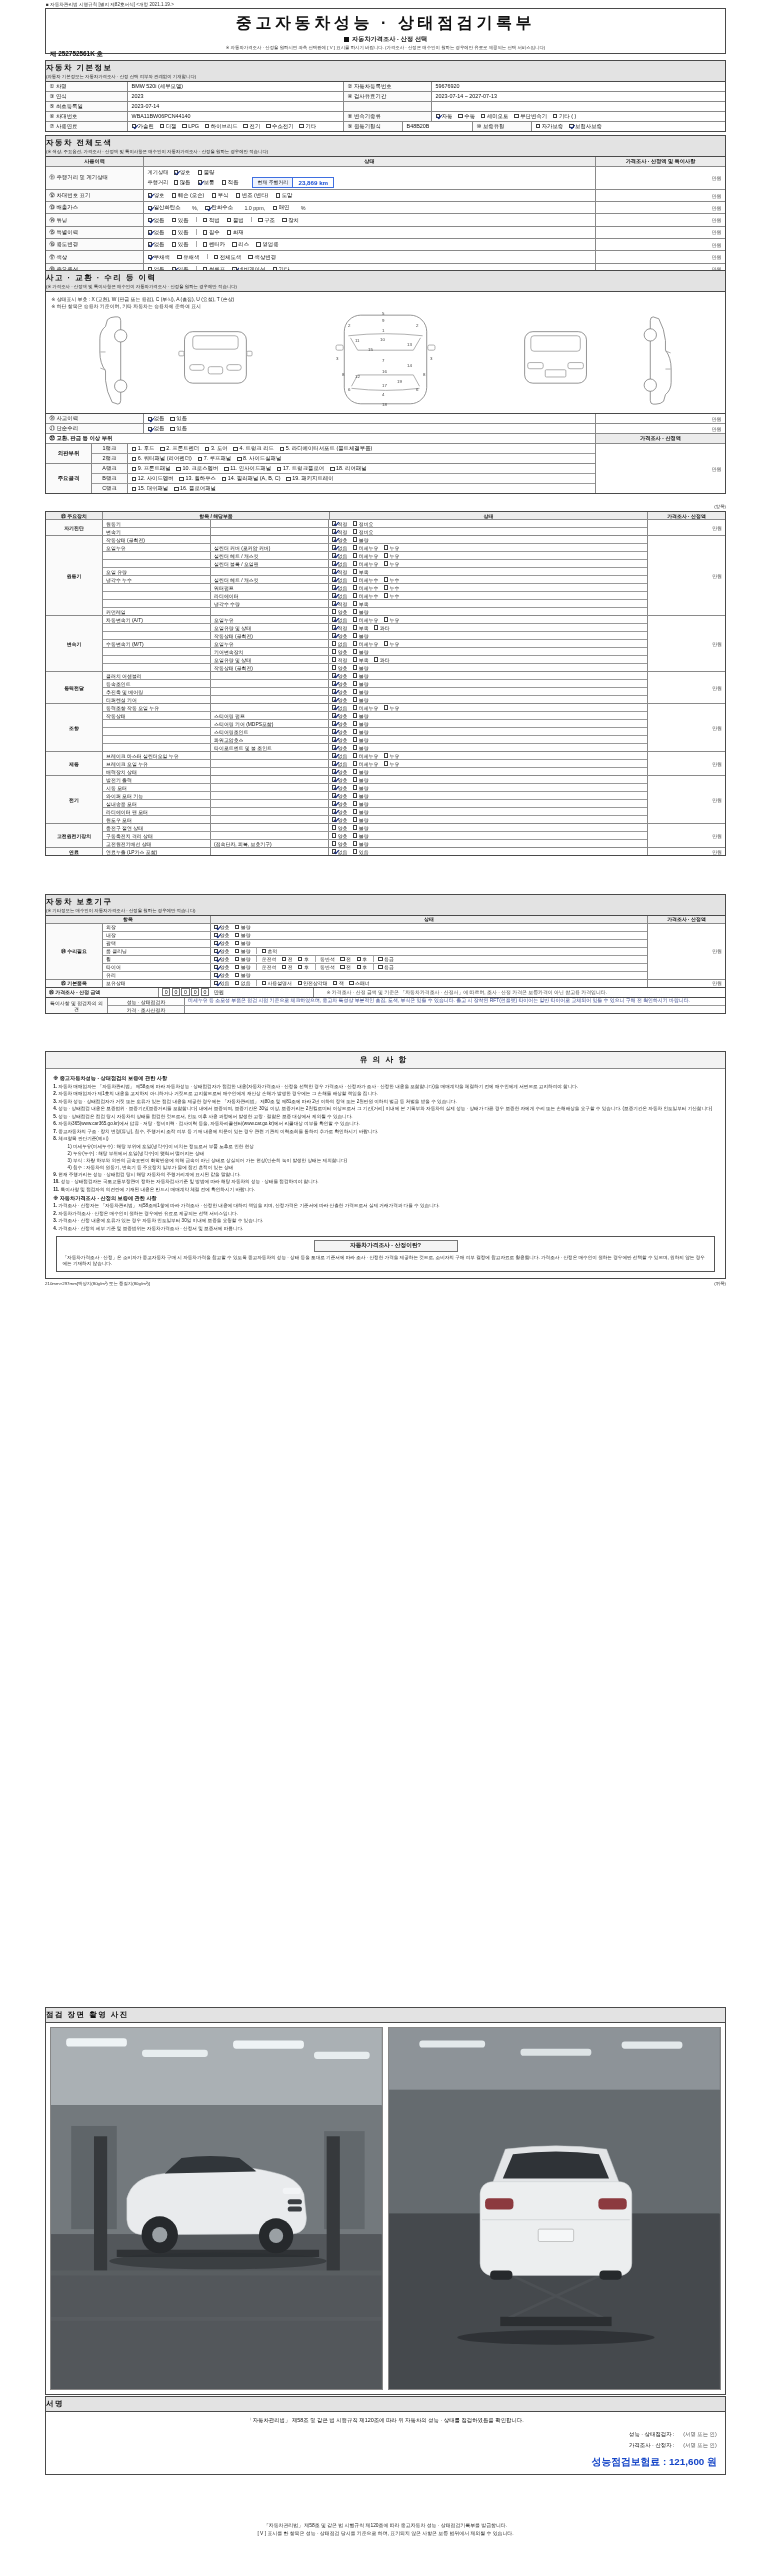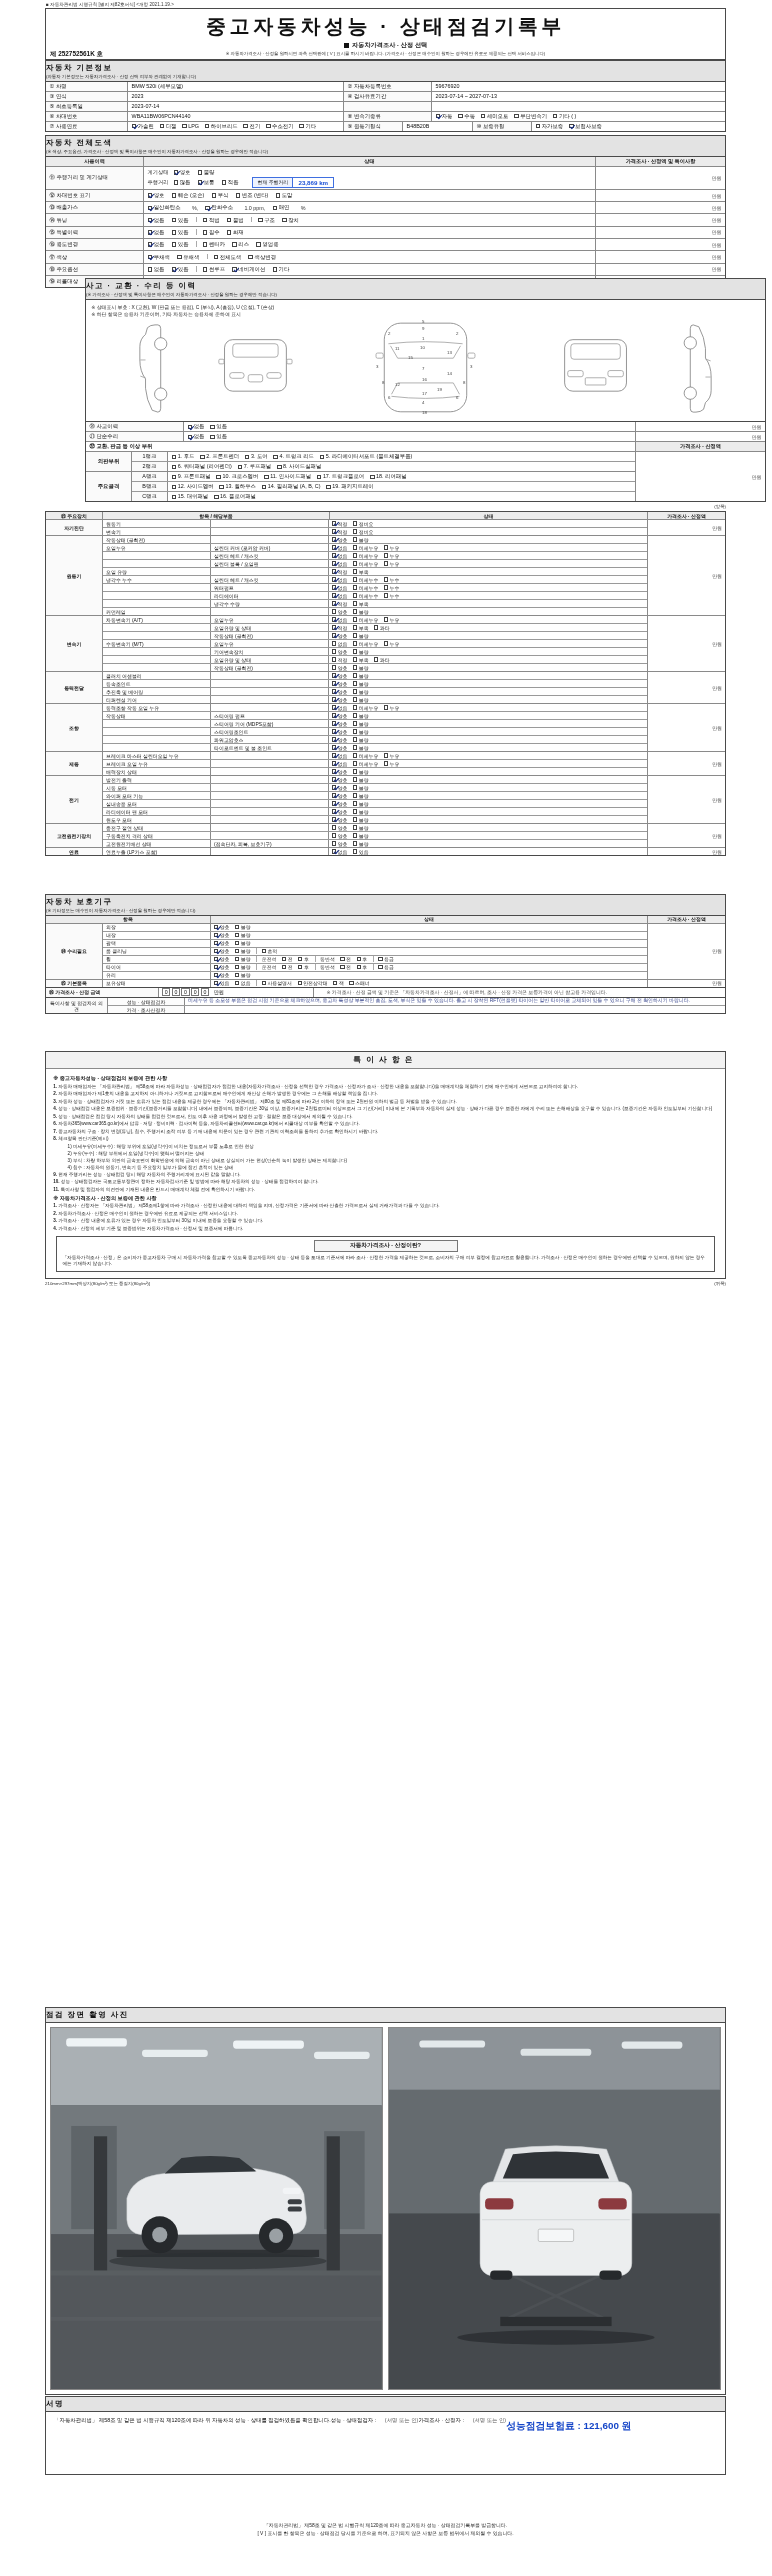--- a/index.html
+++ b/index.html
@@ -97,30 +97,30 @@
 
   .marker{font-size:4.4px;color:#333;text-align:right;}
 
   
   .photo-row{display:flex;gap:5.2px;border:0.5px solid #4a4a4a;border-top:none;padding:4.1px;background:#fff;}
   .photo-cell{border:0.5px solid #888;line-height:0;flex:1;}
   .photo-cell svg{width:100%;height:361px;display:block;}
 
   
   .sig-box{border:0.5px solid #4a4a4a;background:#fff;}
-  .sig-body{min-height:62px;padding:5.2px 8.2px 4.1px;display:flex;flex-direction:row;}
+  .sig-body{min-height:62px;padding:5.2px 8.2px 4.1px;display:flex;flex-direction:column;}
   .sig-line1{font-size:5.4px;text-align:center;margin-bottom:7.2px;}
   .sig-row{font-size:5.4px;text-align:right;margin-bottom:4.1px;}
   .sig-stamp{color:#555;margin-left:7.2px;}
   .premium{margin-top:3.1px;text-align:right;font-size:9.8px;font-weight:bold;color:#1646c8;}
 
   .ftr{font-size:4.9px;color:#222;text-align:center;line-height:1.6;}
   .ref{font-size:4.6px;color:#333;}
   .title-box{border:0.5px solid #4a4a4a;text-align:center;padding:3.6px 0 2.6px;background:#fff;}
-  .main-title{font-size:20px;font-weight:bold;letter-spacing:3.6px;}
+  .main-title{font-size:16px;font-weight:bold;letter-spacing:3.6px;}
   .sel-line{font-size:6.2px;font-weight:bold;margin-top:1.5px;display:flex;align-items:center;justify-content:center;gap:3.1px;}
   .sel-box{width:5.2px;height:5.2px;background:#111;display:inline-block;}
   .sel-note{font-size:4.4px;color:#333;margin-top:1px;}
   .doc-no{font-size:6.4px;font-weight:bold;}
 </style>
 </head>
 <body>
 
 <div class="abs ref" style="left:46px;top:2.1px;">■ 자동차관리법 시행규칙 [별지 제82호서식] &lt;개정 2021.1.19.&gt;</div>
 
@@ -734,21 +734,21 @@
 
                 </div>
               </div>
           </div>
           <div class="c price ov-price">만원</div>
         </div>
       </div>
   </div>
 </div>
 
-<div class="abs wcol" style="top:278px;margin-left:40px;">
+<div class="abs wcol" style="top:270px;">
   <div class="band">
     <div class="bt">사고 · 교환 · 수리 등 이력</div>
     <div class="bn">(※ 가격조사 · 산정액 및 특이사항은 매수인이 자동차가격조사 · 산정을 원하는 경우에만 적습니다)</div>
   </div>
   <div class="acc-box">
     <div>
 
     <div class="legend">※ 상태표시 부호 :  X (교환),  W (판금 또는 용접),  C (부식),  A (흠집),  U (요철),  T (손상)</div>
         <div class="legend">※ 하단 항목은 승용차 기준이며, 기타 자동차는 승용차에 준하여 표시</div>
       </div>
@@ -2340,21 +2340,21 @@
             <div class="c op-who">가격 · 조사산정자</div>
             <div class="c op-text"></div>
           </div>
         </div>
     </div>
   </div>
 </div>
 
 <div class="abs wcol" style="top:1051px;">
   <div class="not-box">
-    <div class="not-title">특이사항은</div>
+    <div class="not-title">유의사항</div>
     <div class="not-body">
       <div class="nsub-title">※ 중고자동차성능 · 상태점검의 보증에 관한 사항</div>
       <div>
 
           <div>
             <div class="nitem"><span style="font-weight:bold;">1.</span> <span>자동차 매매업자는 「자동차관리법」 제58조에 따라 자동차성능 · 상태점검자가 점검한 내용(자동차가격조사 · 산정을 선택한 경우 가격조사 · 산정자가 조사 · 산정한 내용을 포함합니다)을 매매계약을 체결하기 전에 매수인에게 서면으로 고지하여야 합니다.</span></div>
             <div>
               
             </div>
           </div>

